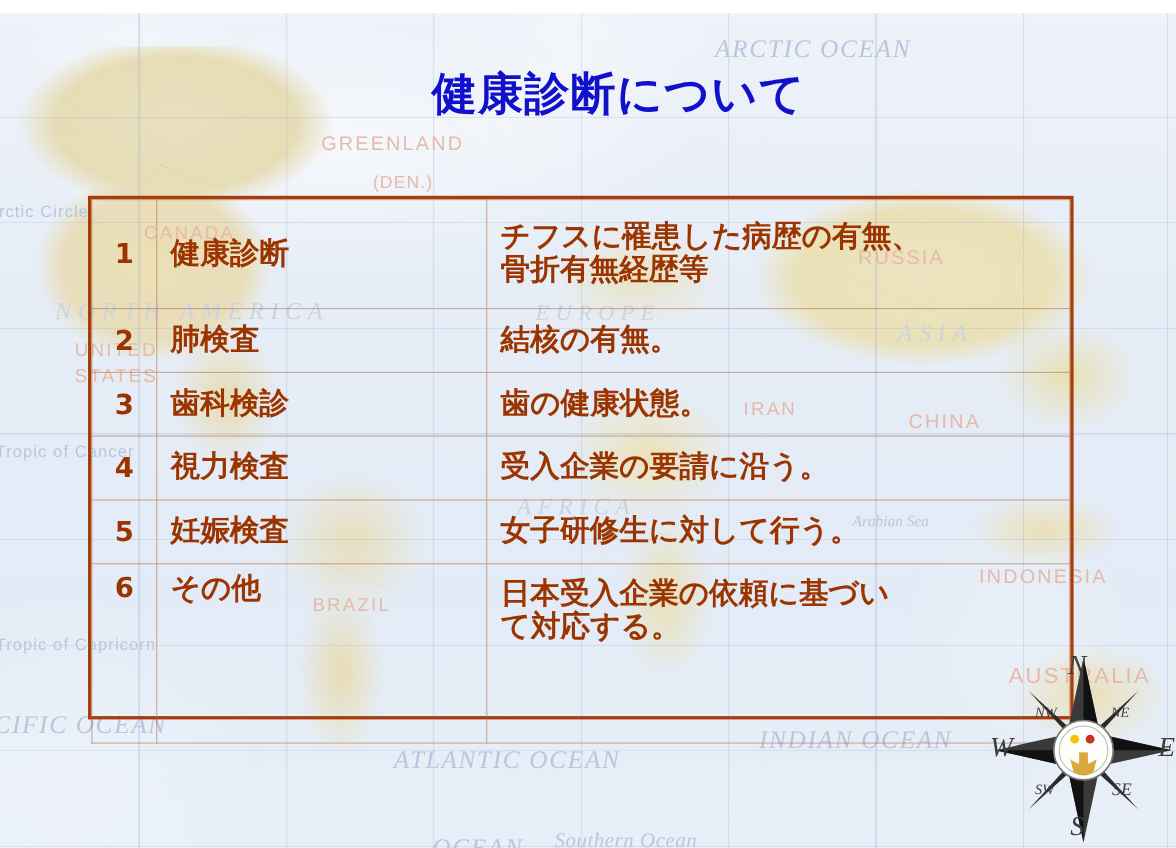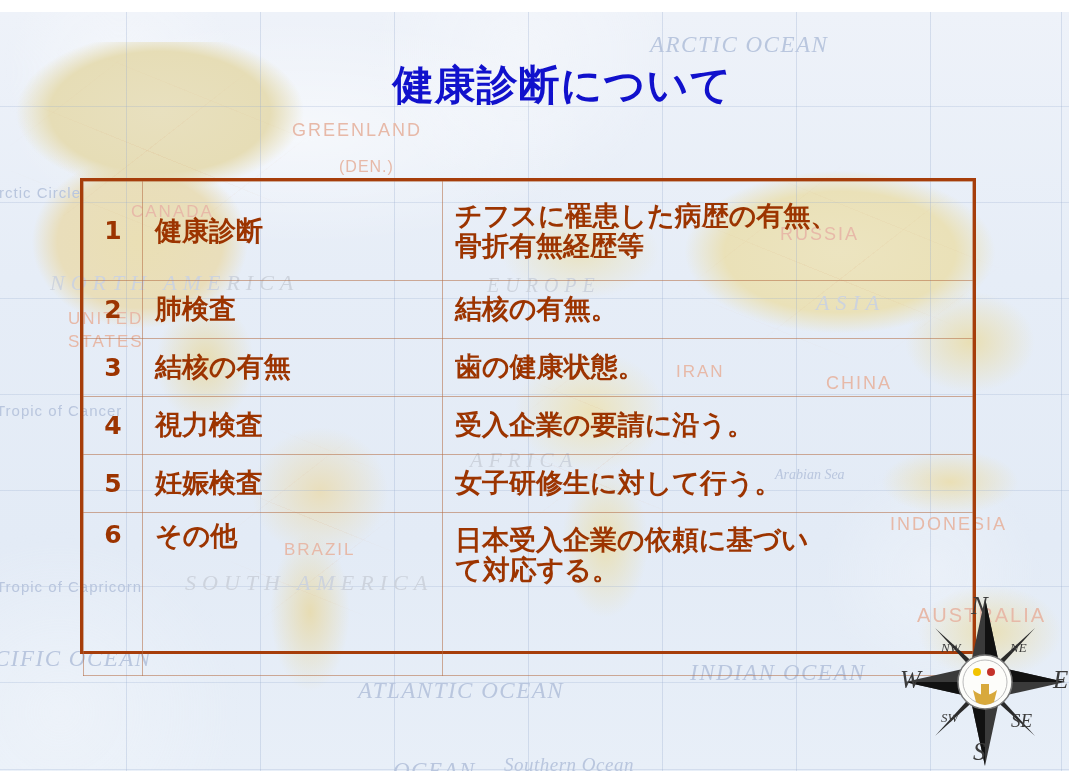--- a/index.html
+++ b/index.html
@@ -196,21 +196,20 @@
     <div class="mlabel country-lbl" style="left:68px;top:297px;font-size:17px;">UNITED</div>
     <div class="mlabel country-lbl" style="left:68px;top:320px;font-size:17px;">STATES</div>
     <div class="mlabel country-lbl" style="left:284px;top:528px;font-size:17px;">BRAZIL</div>
     <div class="mlabel country-lbl" style="left:780px;top:212px;font-size:18px;">RUSSIA</div>
     <div class="mlabel country-lbl" style="left:676px;top:350px;font-size:17px;">IRAN</div>
     <div class="mlabel country-lbl" style="left:826px;top:345px;font-size:18px;margin-top:16px;">CHINA</div>
     <div class="mlabel country-lbl" style="left:890px;top:502px;font-size:18px;">INDONESIA</div>
     <div class="mlabel country-lbl" style="left:917px;top:592px;font-size:20px;">AUSTRALIA</div>
 
     <div class="mlabel continent-lbl" style="left:50px;top:258px;font-size:22px;">NORTH AMERICA</div>
-    <div class="mlabel continent-lbl" style="left:185px;top:558px;font-size:22px;">SOUTH AMERICA</div>
     <div class="mlabel continent-lbl" style="left:487px;top:262px;font-size:20px;">EUROPE</div>
     <div class="mlabel continent-lbl" style="left:470px;top:436px;font-size:21px;">AFRICA</div>
     <div class="mlabel continent-lbl" style="left:816px;top:278px;font-size:22px;">ASIA</div>
 
     <div class="mlabel tropic-lbl" style="left:-12px;top:172px;font-size:15px;">Arctic Circle</div>
     <div class="mlabel tropic-lbl" style="left:-4px;top:390px;font-size:15px;">Tropic of Cancer</div>
     <div class="mlabel tropic-lbl" style="left:-4px;top:566px;font-size:15px;">Tropic of Capricorn</div>
     <div class="mlabel ocean-lbl" style="left:775px;top:455px;font-size:14px;letter-spacing:0;">Arabian Sea</div>
   </div>
 
@@ -229,21 +228,21 @@
         </tr>
         <tr class="r2">
           <td class="num">2</td>
           <td class="name">肺検査</td>
           <td class="desc">
             <span class="line">結核の有無。</span>
           </td>
         </tr>
         <tr class="r3">
           <td class="num">3</td>
-          <td class="name">結核の有無</td>
+          <td class="name">歯科検診</td>
           <td class="desc">
             <span class="line">歯の健康状態。</span>
           </td>
         </tr>
         <tr class="r4">
           <td class="num">4</td>
           <td class="name">視力検査</td>
           <td class="desc">
             <span class="line">受入企業の要請に沿う。</span>
           </td>
@@ -294,17 +293,17 @@
       <circle cx="86" cy="74" r="4" fill="#c4322a"></circle>
       <path d="M68 92 q12 10 24 0 l-3 12 q-9 6 -18 0 z" fill="#d8a93c"></path>
       <rect x="76" y="86" width="8" height="12" fill="#d8a93c"></rect>
     </svg>
     <div class="cdir" style="left:66px;top:-6px;font-size:25px;">N</div>
     <div class="cdir" style="left:68px;top:140px;font-size:25px;">S</div>
     <div class="cdir" style="left:148px;top:68px;font-size:25px;">E</div>
     <div class="cdir" style="left:-5px;top:68px;font-size:25px;">W</div>
     <div class="cdir" style="left:105px;top:42px;font-size:13px;">NE</div>
     <div class="cdir" style="left:36px;top:42px;font-size:13px;">NW</div>
-    <div class="cdir" style="left:106px;top:112px;font-size:19px;">SE</div>
+    <div class="cdir" style="left:106px;top:112px;font-size:16px;">SE</div>
     <div class="cdir" style="left:36px;top:112px;font-size:13px;">SW</div>
   </div>
 
 </div>
 
 </body></html>

